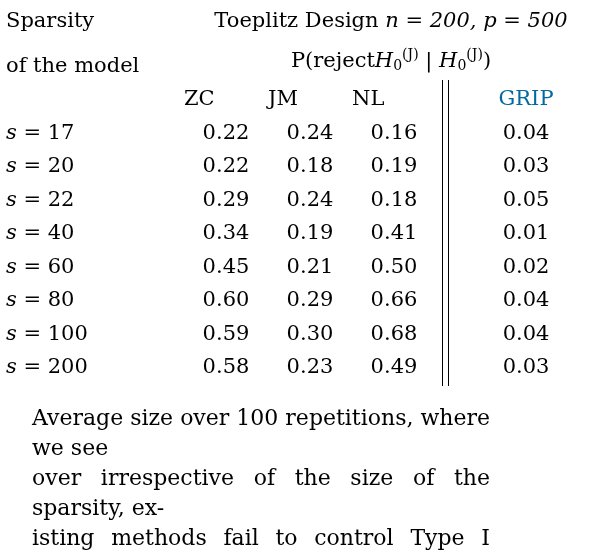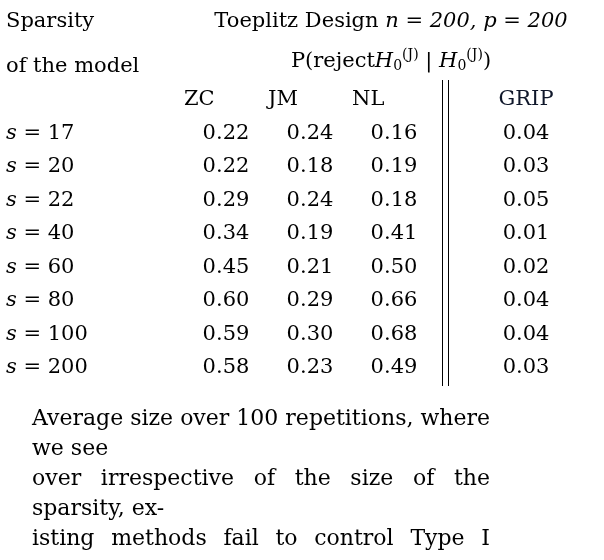--- a/index.html
+++ b/index.html
@@ -107,38 +107,38 @@
       <col class="c-zc">
       <col class="c-jm">
       <col class="c-nl">
       <col class="c-rule">
       <col class="c-grip">
     </colgroup>
     <tbody>
       <tr>
         <td class="lbl">Sparsity</td>
         <td class="title-cell" colspan="5">
-          <span>Toeplitz Design </span><span class="mathvar">n = 200, </span><span class="mathvar">p = 200</span>
+          <span>Toeplitz Design </span><span class="mathvar">n = 200, </span><span class="mathvar">p = 500</span>
         </td>
       </tr>
       <tr>
         <td class="lbl">of the model</td>
         <td class="title-cell" colspan="5">
           <span class="blackboard">P</span><span>(reject</span><span class="mathvar">H</span><span class="sub">0</span><span class="sup">(J)</span><span> | </span><span class="mathvar">H</span><span class="sub">0</span><span class="sup">(J)</span><span>)</span>
         </td>
       </tr>
       <tr class="hdrow">
         <td class="lbl"></td>
         <td class="hdr">ZC</td>
         <td class="hdr">JM</td>
         <td class="hdr">NL</td>
         <td class="rulecell">
             <span class="rule"></span>
           </td>
-        <td class="grip-hdr" style="color: #0f172a;">GRIP</td>
+        <td class="grip-hdr" style="color: #0369a1;">GRIP</td>
       </tr>
 
 
 
       <tr>
         <td class="lbl"><span class="mathvar">s</span><span> = 17</span></td>
         <td class="num">0.22</td>
         <td class="num">0.24</td>
         <td class="num">0.16</td>
         <td class="rulecell">

